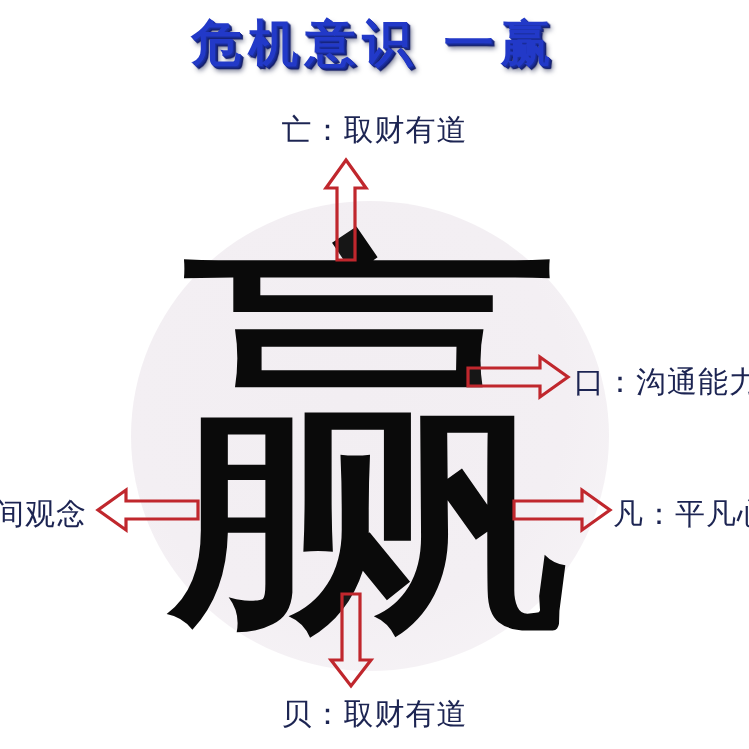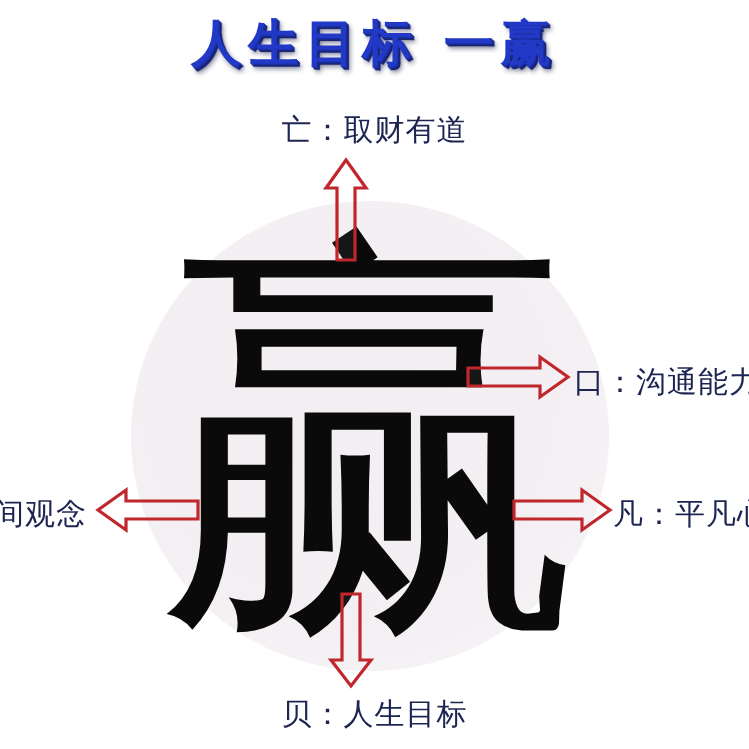--- a/index.html
+++ b/index.html
@@ -98,21 +98,21 @@
   .arrow-down   { left: 329px; top: 592px; }
   .arrow-right1 { left: 466px; top: 355px; }
   .arrow-right2 { left: 512px; top: 488px; }
   .arrow-left   { left: 96px;  top: 488px; }
 </style>
 </head>
 <body>
 
 <div id="stage">
 
-  <div class="title">人生目标 一赢</div>
+  <div class="title">危机意识 一赢</div>
 
   <div class="circle-bg"></div>
 
   <div class="big-char">赢</div>
 
   <div class="arrow arrow-up">
     <svg width="44" height="104" viewBox="0 0 44 104" aria-hidden="true">
       <polygon class="arrow-shape" points="22,2 42,30 31,30 31,102 13,102 13,30 2,30"></polygon>
     </svg>
   </div>
@@ -138,15 +138,15 @@
   <div class="arrow arrow-left">
     <svg width="104" height="44" viewBox="0 0 104 44" aria-hidden="true">
       <polygon class="arrow-shape" points="102,13 30,13 30,2 2,22 30,42 30,31 102,31"></polygon>
     </svg>
   </div>
 
   <div class="label label-top">亡：取财有道</div>
   <div class="label label-right1">口：沟通能力</div>
   <div class="label label-right2">凡：平凡心</div>
   <div class="label label-left">间观念</div>
-  <div class="label label-bottom">贝：人生目标</div>
+  <div class="label label-bottom">贝：取财有道</div>
 
 </div>
 
 </body></html>

